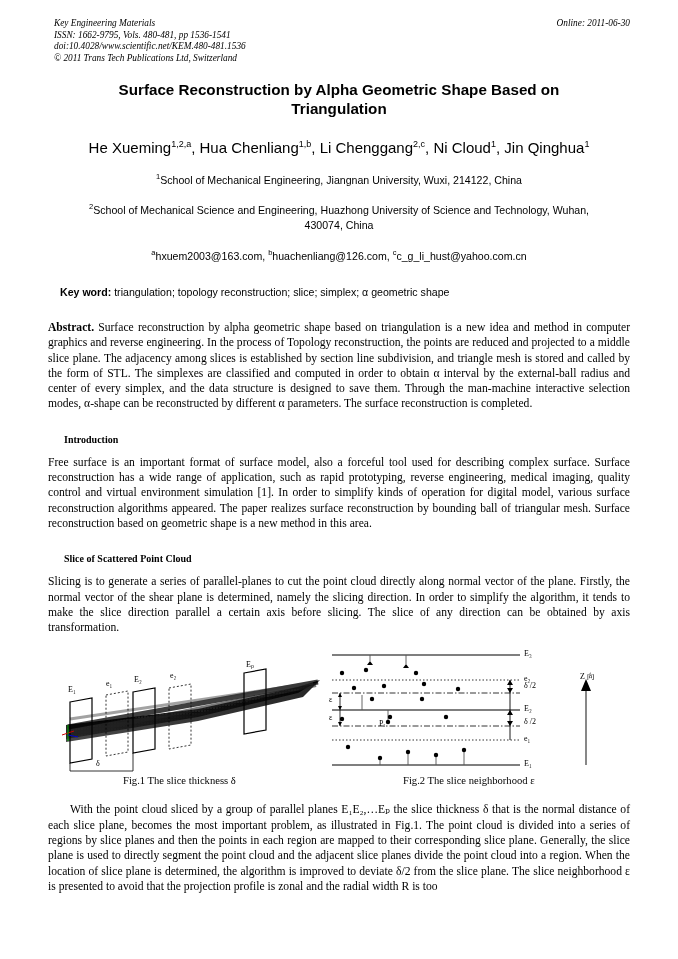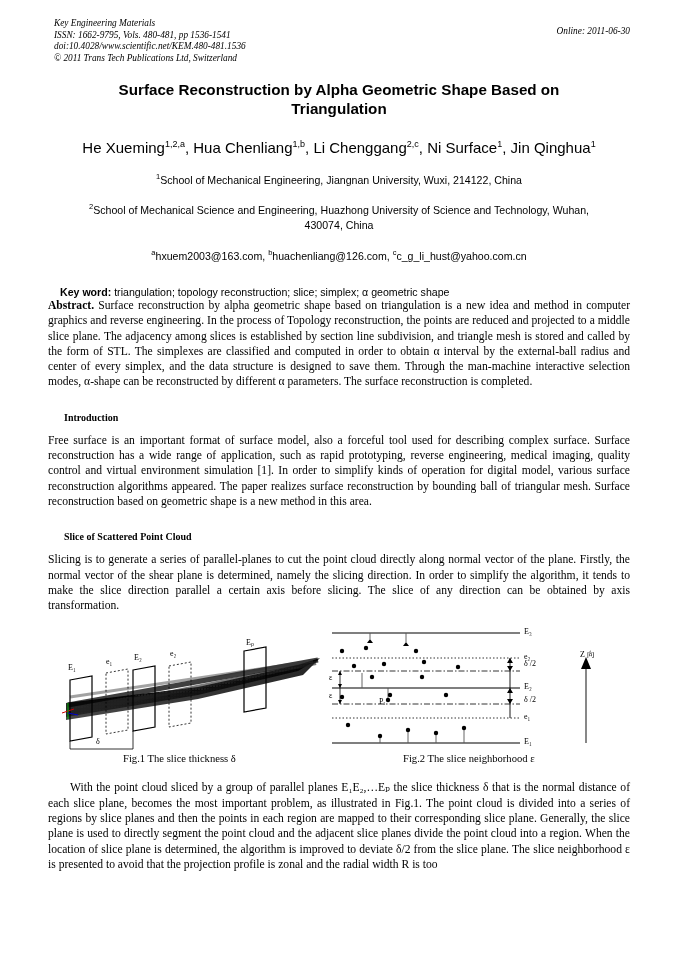--- a/index.html
+++ b/index.html
@@ -29,21 +29,21 @@
     position: relative;
     font-style: italic;
     font-size: 9.3px;
     line-height: 11.6px;
     margin: 0 0 6px 6px;
   }
   .jhead .jline { white-space: nowrap; }
   .jhead .online {
     position: absolute;
     right: 0px;
-    top: 8px;
+    top: 0px;
     font-size: 9.3px;
   }
 
   
   .title {
     text-align: center;
     font-family: "Liberation Sans", "DejaVu Sans", sans-serif;
     font-weight: bold;
     font-size: 15.2px;
     line-height: 19px;
@@ -86,21 +86,21 @@
   }
   .keyword b { font-weight: bold; }
 
   
   .abstract, .para {
     text-align: justify;
     font-size: 11.6px;
     line-height: 15.3px;
     margin: 0;
   }
-  .abstract { }
+  .abstract { margin-top: 22px; }
   .abstract b { font-weight: bold; }
 
   .heading {
     font-weight: bold;
     font-size: 10px;
     margin: 22px 0 10px 16px;
   }
   .para.indent { text-indent: 22px; }
   .para.spaced { margin-top: 11px; }
 
@@ -142,21 +142,21 @@
   <div class="jhead">
     <div class="jline">Key Engineering Materials</div>
     <div class="jline">ISSN: 1662-9795, Vols. 480-481, pp 1536-1541</div>
     <div class="jline">doi:10.4028/www.scientific.net/KEM.480-481.1536</div>
     <div class="jline">© 2011 Trans Tech Publications Ltd, Switzerland</div>
     <div class="online">Online: 2011-06-30</div>
   </div>
 
   <div class="title">Surface Reconstruction by Alpha Geometric Shape Based on Triangulation</div>
 
-  <div class="authors" id="authors"><span>He Xueming</span><sup>1,2,a</sup>, <span>Hua Chenliang</span><sup>1,b</sup>, <span>Li Chenggang</span><sup>2,c</sup>, <span>Ni Surface</span><sup>1</sup>, <span>Jin Qinghua</span><sup>1</sup></div>
+  <div class="authors" id="authors"><span>He Xueming</span><sup>1,2,a</sup>, <span>Hua Chenliang</span><sup>1,b</sup>, <span>Li Chenggang</span><sup>2,c</sup>, <span>Ni Cloud</span><sup>1</sup>, <span>Jin Qinghua</span><sup>1</sup></div>
 
   <div class="affil" id="affil0"><sup>1</sup><span>School of Mechanical Engineering, Jiangnan University, Wuxi, 214122, China</span></div>
   <div class="affil" id="affil1"><sup>2</sup><span>School of Mechanical Science and Engineering, Huazhong University of Science and Technology, Wuhan, 430074, China</span></div>
   <div class="emails" id="emails"><sup>a</sup><span>hxuem2003@163.com,</span> <sup>b</sup><span>huachenliang@126.com,</span> <sup>c</sup><span>c_g_li_hust@yahoo.com.cn</span></div>
 
   <div class="keyword">
     <b>Key word:</b><span> triangulation; topology reconstruction; slice; simplex; α geometric shape</span>
   </div>
 
   <div class="abstract">

